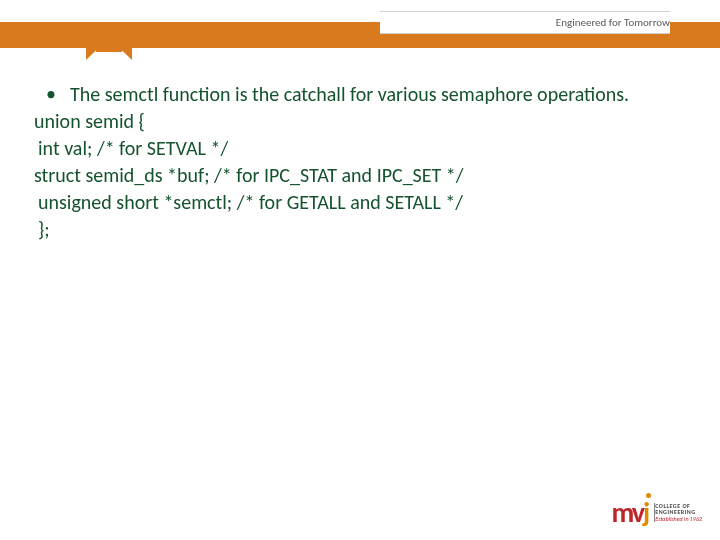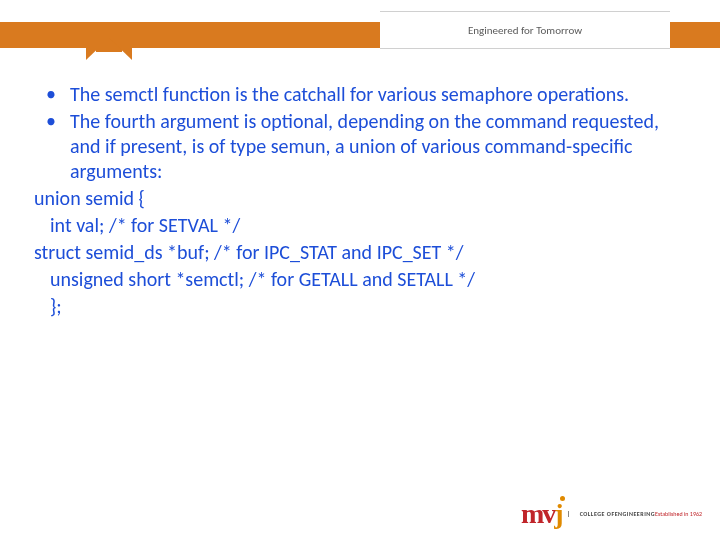--- a/index.html
+++ b/index.html
@@ -1,57 +1,56 @@
 <!DOCTYPE html>
 <html><head>
 <meta charset="utf-8">
 <style>
   * { margin: 0; padding: 0; box-sizing: border-box; }
   html, body { width: 720px; height: 540px; font-family: Calibri, Arial, sans-serif; background: #fff; overflow: hidden; }
   .slide { position: relative; width: 720px; height: 540px; }
   .topbar { position: absolute; top: 22px; left: 0; width: 100%; height: 26px; background: #d97a1f; }
-  .tagline-box { position: absolute; top: 11px; left: 380px; width: 290px; height: 38px; background: #fff; border-top: 1px solid #d0d0d0; border-bottom: 1px solid #d0d0d0; display: flex; align-items: center; justify-content: center; }
+  .tagline-box { position: absolute; top: 11px; left: 380px; width: 290px; height: 23px; background: #fff; border-top: 1px solid #d0d0d0; border-bottom: 1px solid #d0d0d0; display: flex; align-items: center; justify-content: flex-end; }
   .tagline { font-size: 11px; color: #5a5a5a; }
   .notch { position: absolute; top: 38px; left: 86px; width: 46px; height: 22px; }
   .notch::before, .notch::after { content: ""; position: absolute; top: 0; width: 0; height: 0; border-top: 22px solid #d97a1f; }
   .notch::before { left: 0; border-right: 23px solid transparent; }
   .notch::after { right: 0; border-left: 23px solid transparent; }
   .notch .mid { position: absolute; left: 10px; top: 0; width: 26px; height: 14px; background: #d97a1f; }
-  .content { position: absolute; top: 82px; left: 34px; width: 650px; color: #1d4ed8; font-size: 20px; line-height: 1.25; }
+  .content { position: absolute; top: 82px; left: 34px; width: 650px; color: #14532d; font-size: 20px; line-height: 1.25; }
   .content ul { list-style: none; }
   .content li.bullet { position: relative; padding-left: 36px; margin-bottom: 2px; }
   .content li.bullet::before { content: "•"; position: absolute; left: 12px; top: 0; font-size: 20px; }
   .content li.plain { padding-left: 0; margin-bottom: 2px; }
-  .content li.plain.sp { padding-left: 4px; margin-left: 12px; }
+  .content li.plain.sp { padding-left: 4px; }
   .logo { position: absolute; bottom: 10px; right: 18px; display: flex; align-items: center; gap: 6px; }
-  .logo-mark { font-size: 28px; font-weight: bold; letter-spacing: -2px; font-family: Liberation Serif, serif; }
+  .logo-mark { font-size: 28px; font-weight: bold; letter-spacing: -2px; }
   .logo-mark .m { color: #c0252a; }
   .logo-mark .v { color: #c0252a; }
   .logo-mark .j { color: #e08a00; position: relative; }
   .logo-mark .j::after { content: ""; position: absolute; top: -2px; right: -3px; width: 5px; height: 5px; background: #e08a00; border-radius: 50%; }
-  .logo-text { display: flex; flex-direction: row; font-size: 6px; line-height: 1.1; color: #444; border-left: 1px solid #888; padding-left: 11px; }
+  .logo-text { display: flex; flex-direction: column; font-size: 6px; line-height: 1.1; color: #444; border-left: 1px solid #888; padding-left: 0; }
   .logo-text .l1 { font-weight: bold; letter-spacing: 0.5px; }
-  .logo-text .l3 { color: #c0252a; }
+  .logo-text .l3 { color: #c0252a; font-style: italic; }
 </style>
 </head>
 <body>
 
 <div class="slide">
   <div class="topbar"></div>
   <div class="tagline-box">
     <span class="tagline">Engineered for Tomorrow</span>
   </div>
   <div class="notch">
       <div class="mid"></div>
     </div>
 
   <div class="content">
     <ul>
       <li class="bullet">The semctl function is the catchall for various semaphore operations.</li>
-      <li class="bullet">The fourth argument is optional, depending on the command requested, and if present, is of type semun, a union of various command-specific arguments:</li>
       <li class="plain">union semid {</li>
       <li class="plain sp"> int val; /* for SETVAL */</li>
       <li class="plain">struct semid_ds *buf; /* for IPC_STAT and IPC_SET */</li>
       <li class="plain sp"> unsigned short *semctl; /* for GETALL and SETALL */</li>
       <li class="plain sp"> };</li>
     </ul>
   </div>
 
   <div class="logo">
     <div class="logo-mark">

